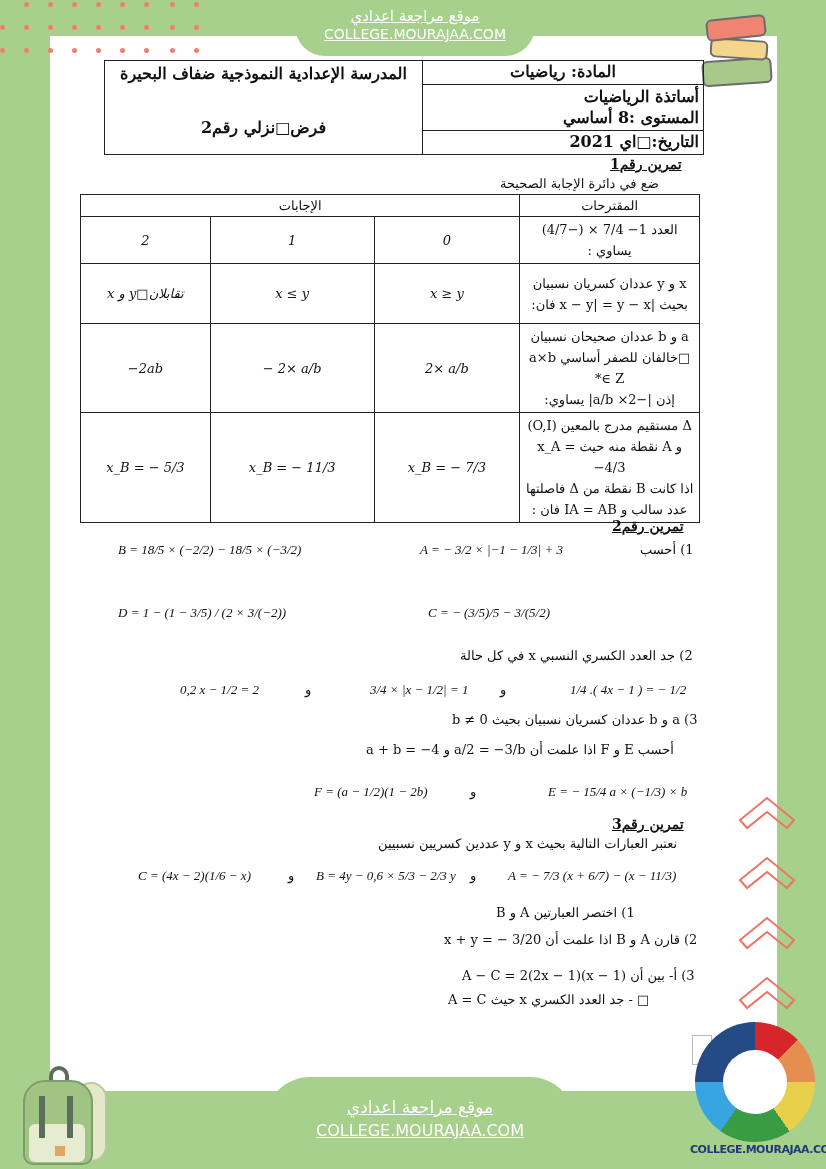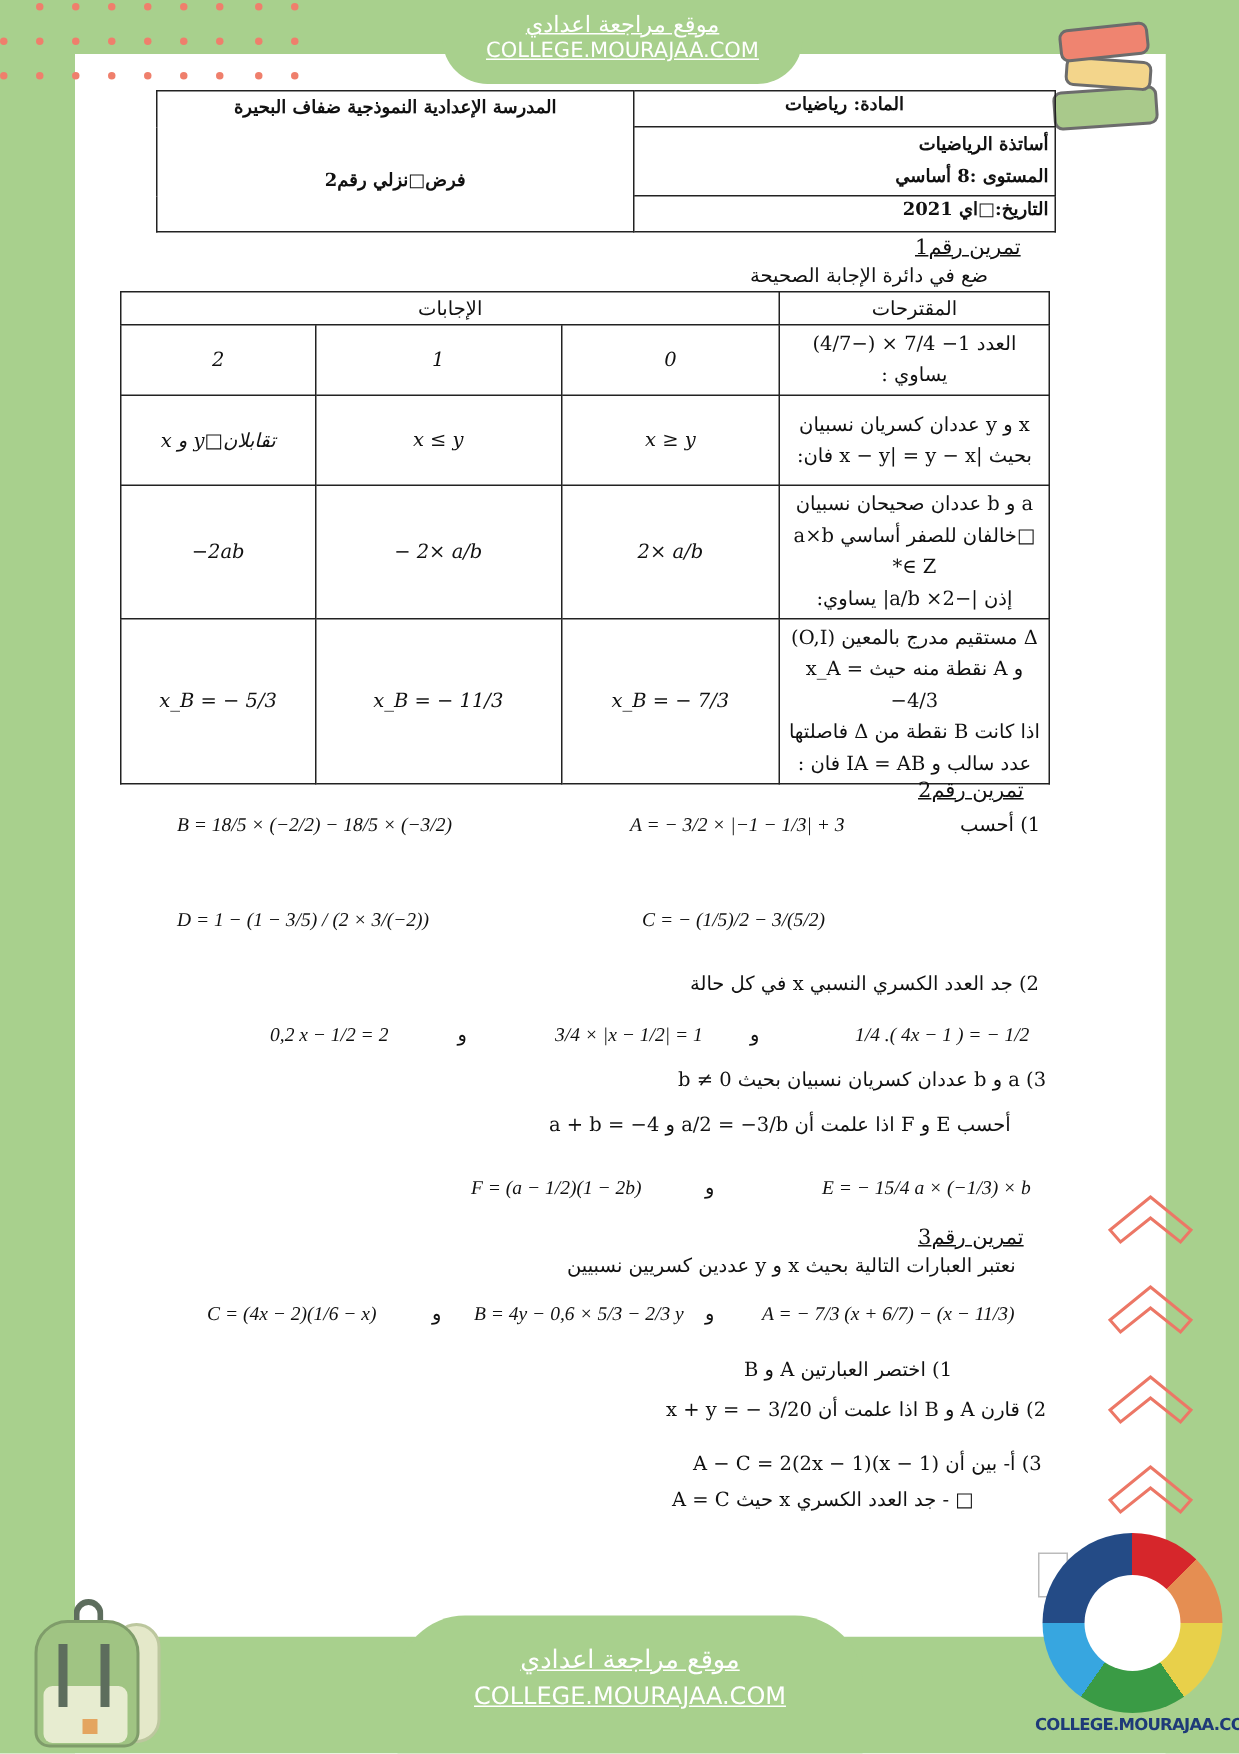--- a/index.html
+++ b/index.html
@@ -48,27 +48,27 @@
 
   
   .logo-ring { position: absolute; left: 695px; top: 1022px; width: 120px; height: 120px; border-radius: 50%;
     background: conic-gradient(#d6262b 0 45deg, #e58e52 45deg 90deg, #e8d04a 90deg 145deg, #3a9b45 145deg 215deg, #37a6e0 215deg 270deg, #244b86 270deg 360deg); }
   .logo-hole { position: absolute; left: 28px; top: 28px; width: 64px; height: 64px; border-radius: 50%; background: #fff; }
   .logo-text { position: absolute; left: 690px; top: 1143px; width: 136px; text-align: center; font-family: "DejaVu Sans", sans-serif; font-weight: bold; font-size: 11px; color: #1e3a78; letter-spacing: -0.5px; }
   .small-box { position: absolute; left: 692px; top: 1035px; width: 20px; height: 30px; border: 1px solid #bbb; background: #fff; }
 
   
   .hdr { position: absolute; left: 104px; top: 60px; width: 600px; height: 95px; border: 1.5px solid #222; border-collapse: collapse; }
-  .hdr td { border: 1.5px solid #222; vertical-align: top; direction: rtl; font-weight: bold; font-size: 12px; padding: 1px 4px; }
+  .hdr td { border: 1.5px solid #222; vertical-align: top; direction: rtl; font-weight: bold; font-size: 16px; padding: 1px 4px; }
   .hdr .school { text-align: center; width: 318px; }
   .school .t1 { padding-top: 2px; }
   .school .t2 { margin-top: 35px; }
 
   
-  .ex-title { position: absolute; direction: rtl; font-weight: normal; font-size: 14px; text-decoration: underline; }
+  .ex-title { position: absolute; direction: rtl; font-weight: bold; font-size: 14px; text-decoration: underline; }
   .instr { position: absolute; direction: rtl; font-size: 13px; }
 
   
   .qcm { position: absolute; left: 80px; top: 194px; width: 620px; border-collapse: collapse; }
   .qcm td { border: 1.5px solid #222; text-align: center; font-size: 13px; font-style: italic; vertical-align: middle; }
   .qcm .head td { font-style: normal; height: 22px; direction: rtl; }
   .qcm .prop { direction: rtl; text-align: center; font-style: normal; padding: 2px 4px; line-height: 21px; }
 
   .line { position: absolute; direction: rtl; font-size: 13px; white-space: nowrap; }
   .expr { position: absolute; font-family: "Liberation Serif", serif; font-style: italic; font-size: 13px; white-space: nowrap; direction: ltr; }
@@ -190,21 +190,21 @@
       <div>عدد سالب و IA = AB فان :</div>
     </td>
   </tr>
 </tbody>
   </table>
 
 <div class="ex-title" style="left:612px;top:518px">تمرين رقم2</div>
 <div class="line" style="left:640px;top:542px">1) أحسب</div>
 <div class="expr" style="left:420px;top:542px">A = − 3/2 × |−1 − 1/3| + 3</div>
 <div class="expr" style="left:118px;top:542px">B = 18/5 × (−2/2) − 18/5 × (−3/2)</div>
-<div class="expr" style="left:428px;top:605px">C = − (1/5)/2 − 3/(5/2)</div>
+<div class="expr" style="left:428px;top:605px">C = − (3/5)/5 − 3/(5/2)</div>
 <div class="expr" style="left:118px;top:605px">D = 1 − (1 − 3/5) / (2 × 3/(−2))</div>
 
 <div class="line" style="left:460px;top:648px">2)  جد العدد الكسري النسبي x في كل حالة</div>
 <div class="expr" style="left:570px;top:682px">1/4 .( 4x − 1 ) = − 1/2</div>
 <div class="line" style="left:500px;top:682px">و</div>
 <div class="expr" style="left:370px;top:682px">3/4 × |x − 1/2| = 1</div>
 <div class="line" style="left:305px;top:682px">و</div>
 <div class="expr" style="left:180px;top:682px">0,2 x − 1/2 = 2</div>
 
 <div class="line" style="left:452px;top:712px">3)  a و b عددان كسريان نسبيان بحيث b ≠ 0</div>

